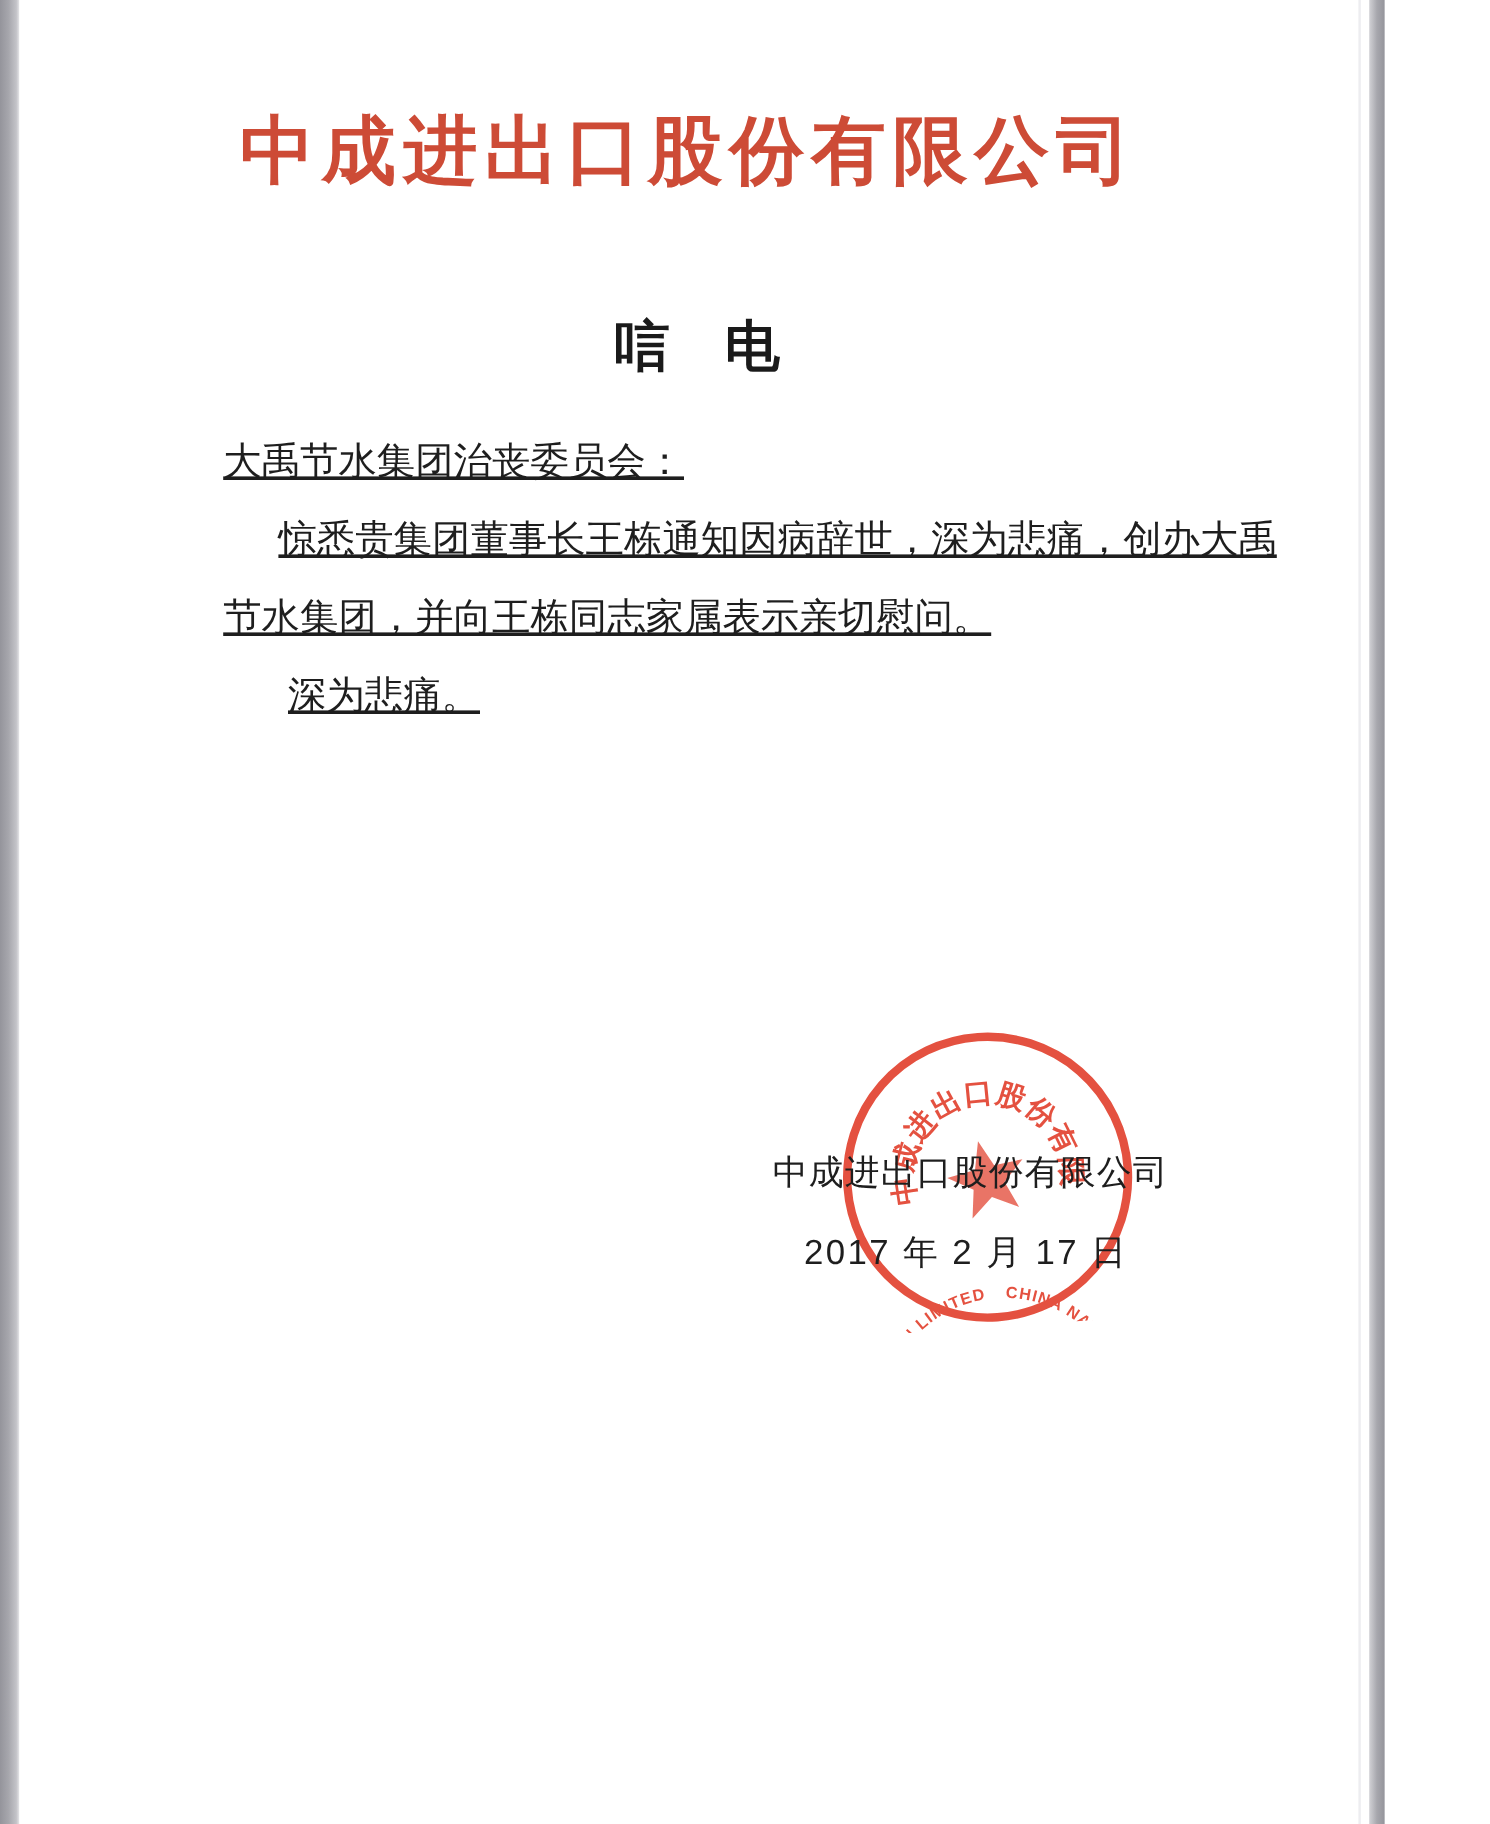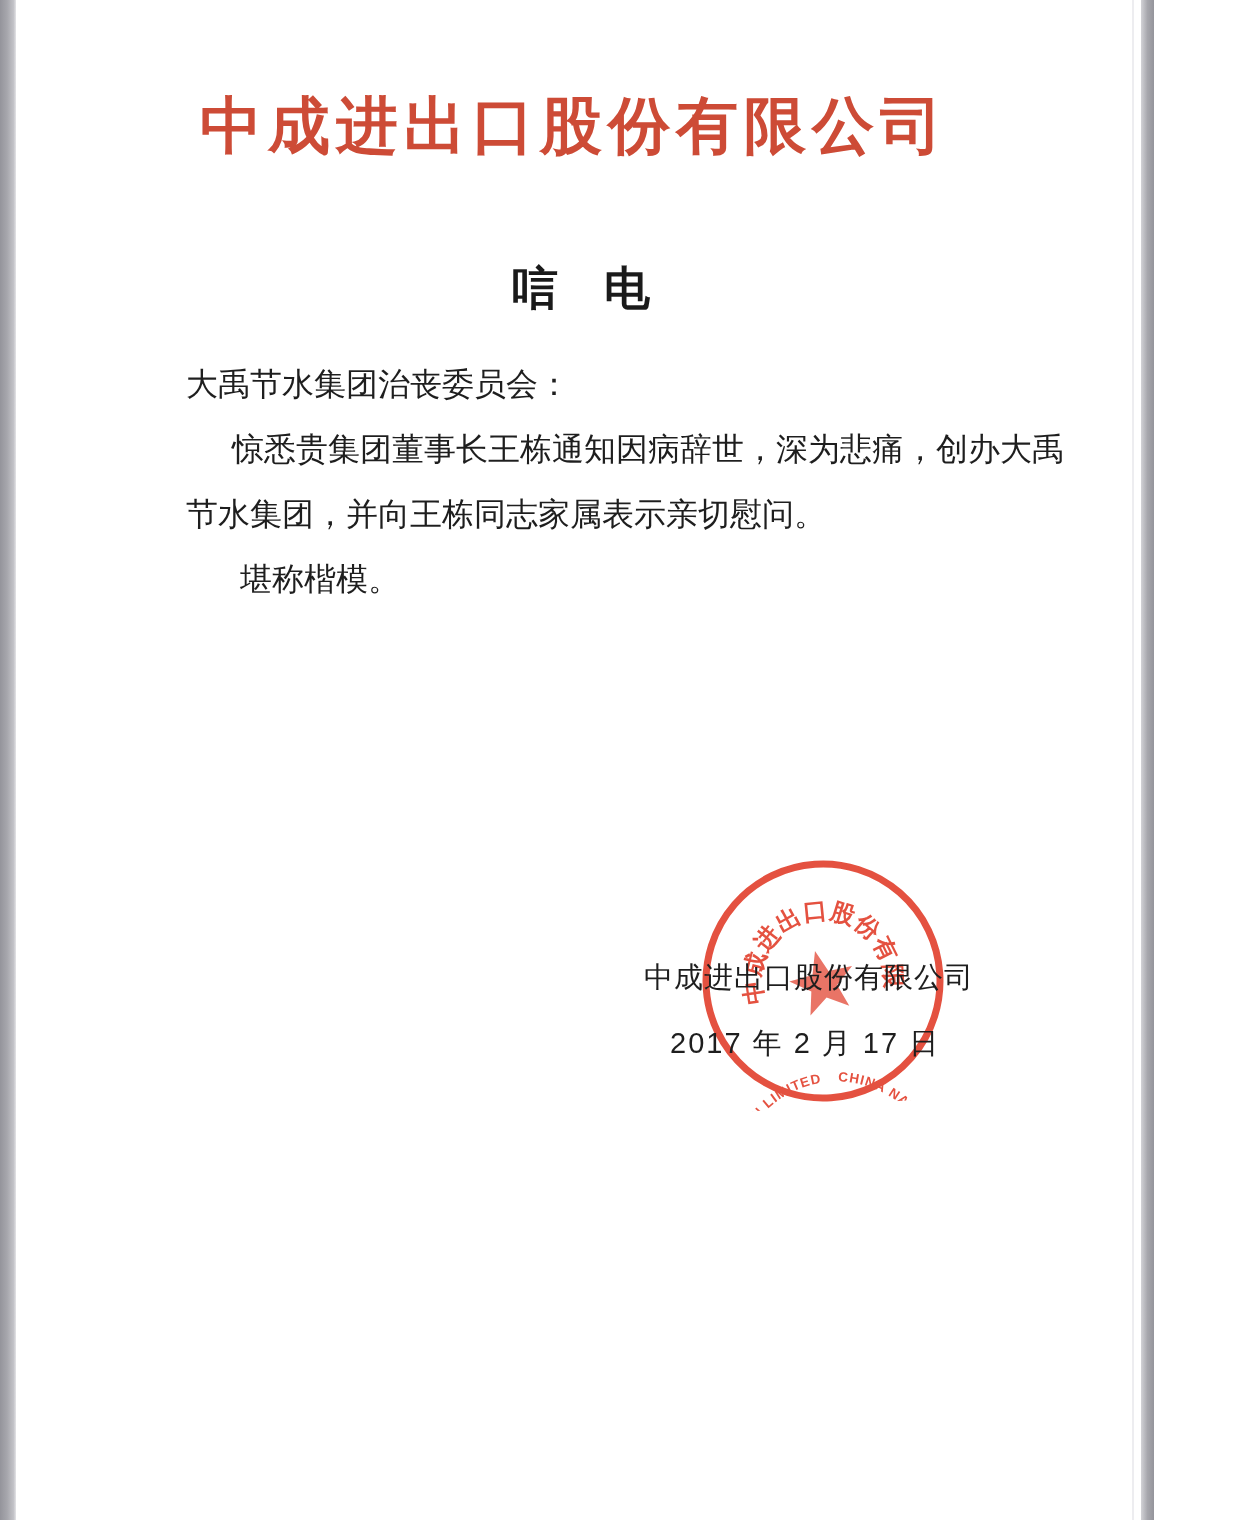--- a/index.html
+++ b/index.html
@@ -36,20 +36,21 @@
     text-align:center;
     font-size:46px;font-weight:bold;
     color:#1a1a1a;
     font-family:Liberation Mono, monospace;
   }
   .doc-body{
     position:absolute;left:186px;top:352px;width:878px;
     font-size:32px;line-height:65px;
     text-align:justify;
     color:#1e1e1e;
+    text-decoration:underline;
   }
   .doc-body p{margin:0;}
   .indent-a{text-indent:46px;}
   .indent-b{text-indent:76px;}
   .indent-c{text-indent:54px;}
   .signature{
     position:absolute;left:644px;top:958px;
     font-size:29px;letter-spacing:1px;
     color:#1e1e1e;z-index:3;
   }
@@ -75,21 +76,21 @@
   <div class="edge-right-line"></div>
   <div class="edge-right"></div>
 
   <div class="doc-title">中成进出口股份有限公司</div>
 
   <div class="doc-subtitle">唁　电</div>
 
   <div class="doc-body">
     <p>大禹节水集团治丧委员会：</p>
     <p class="indent-a">惊悉贵集团董事长王栋通知因病辞世，深为悲痛，创办大禹节水集团，并向王栋同志家属表示亲切慰问。</p>
-    <p class="indent-c">堪称楷模。</p>
+    <p class="indent-c">深为悲痛。</p>
   </div>
 
   <svg class="seal" viewBox="0 0 250 250" xmlns="http://www.w3.org/2000/svg">
     <defs>
       <path id="ringPath" d="M 125,226 A 101,101 0 1,1 124.9,226" fill="none"></path>
       <path id="innerArc" d="M 66.8,146.2 A 62,62 0 1,1 183.2,146.2" fill="none"></path>
     </defs>
     <circle cx="125" cy="125" r="117" fill="none" stroke="#e13a26" stroke-width="7"></circle>
     <text font-family="Liberation Sans, sans-serif" font-size="13.5" font-weight="bold" letter-spacing="1">
       <textPath href="#ringPath" startOffset="8" textLength="618">CHINA NATIONAL COMPLETE PLANT IMPORT AND EXPORT CORPORATION LIMITED</textPath>

